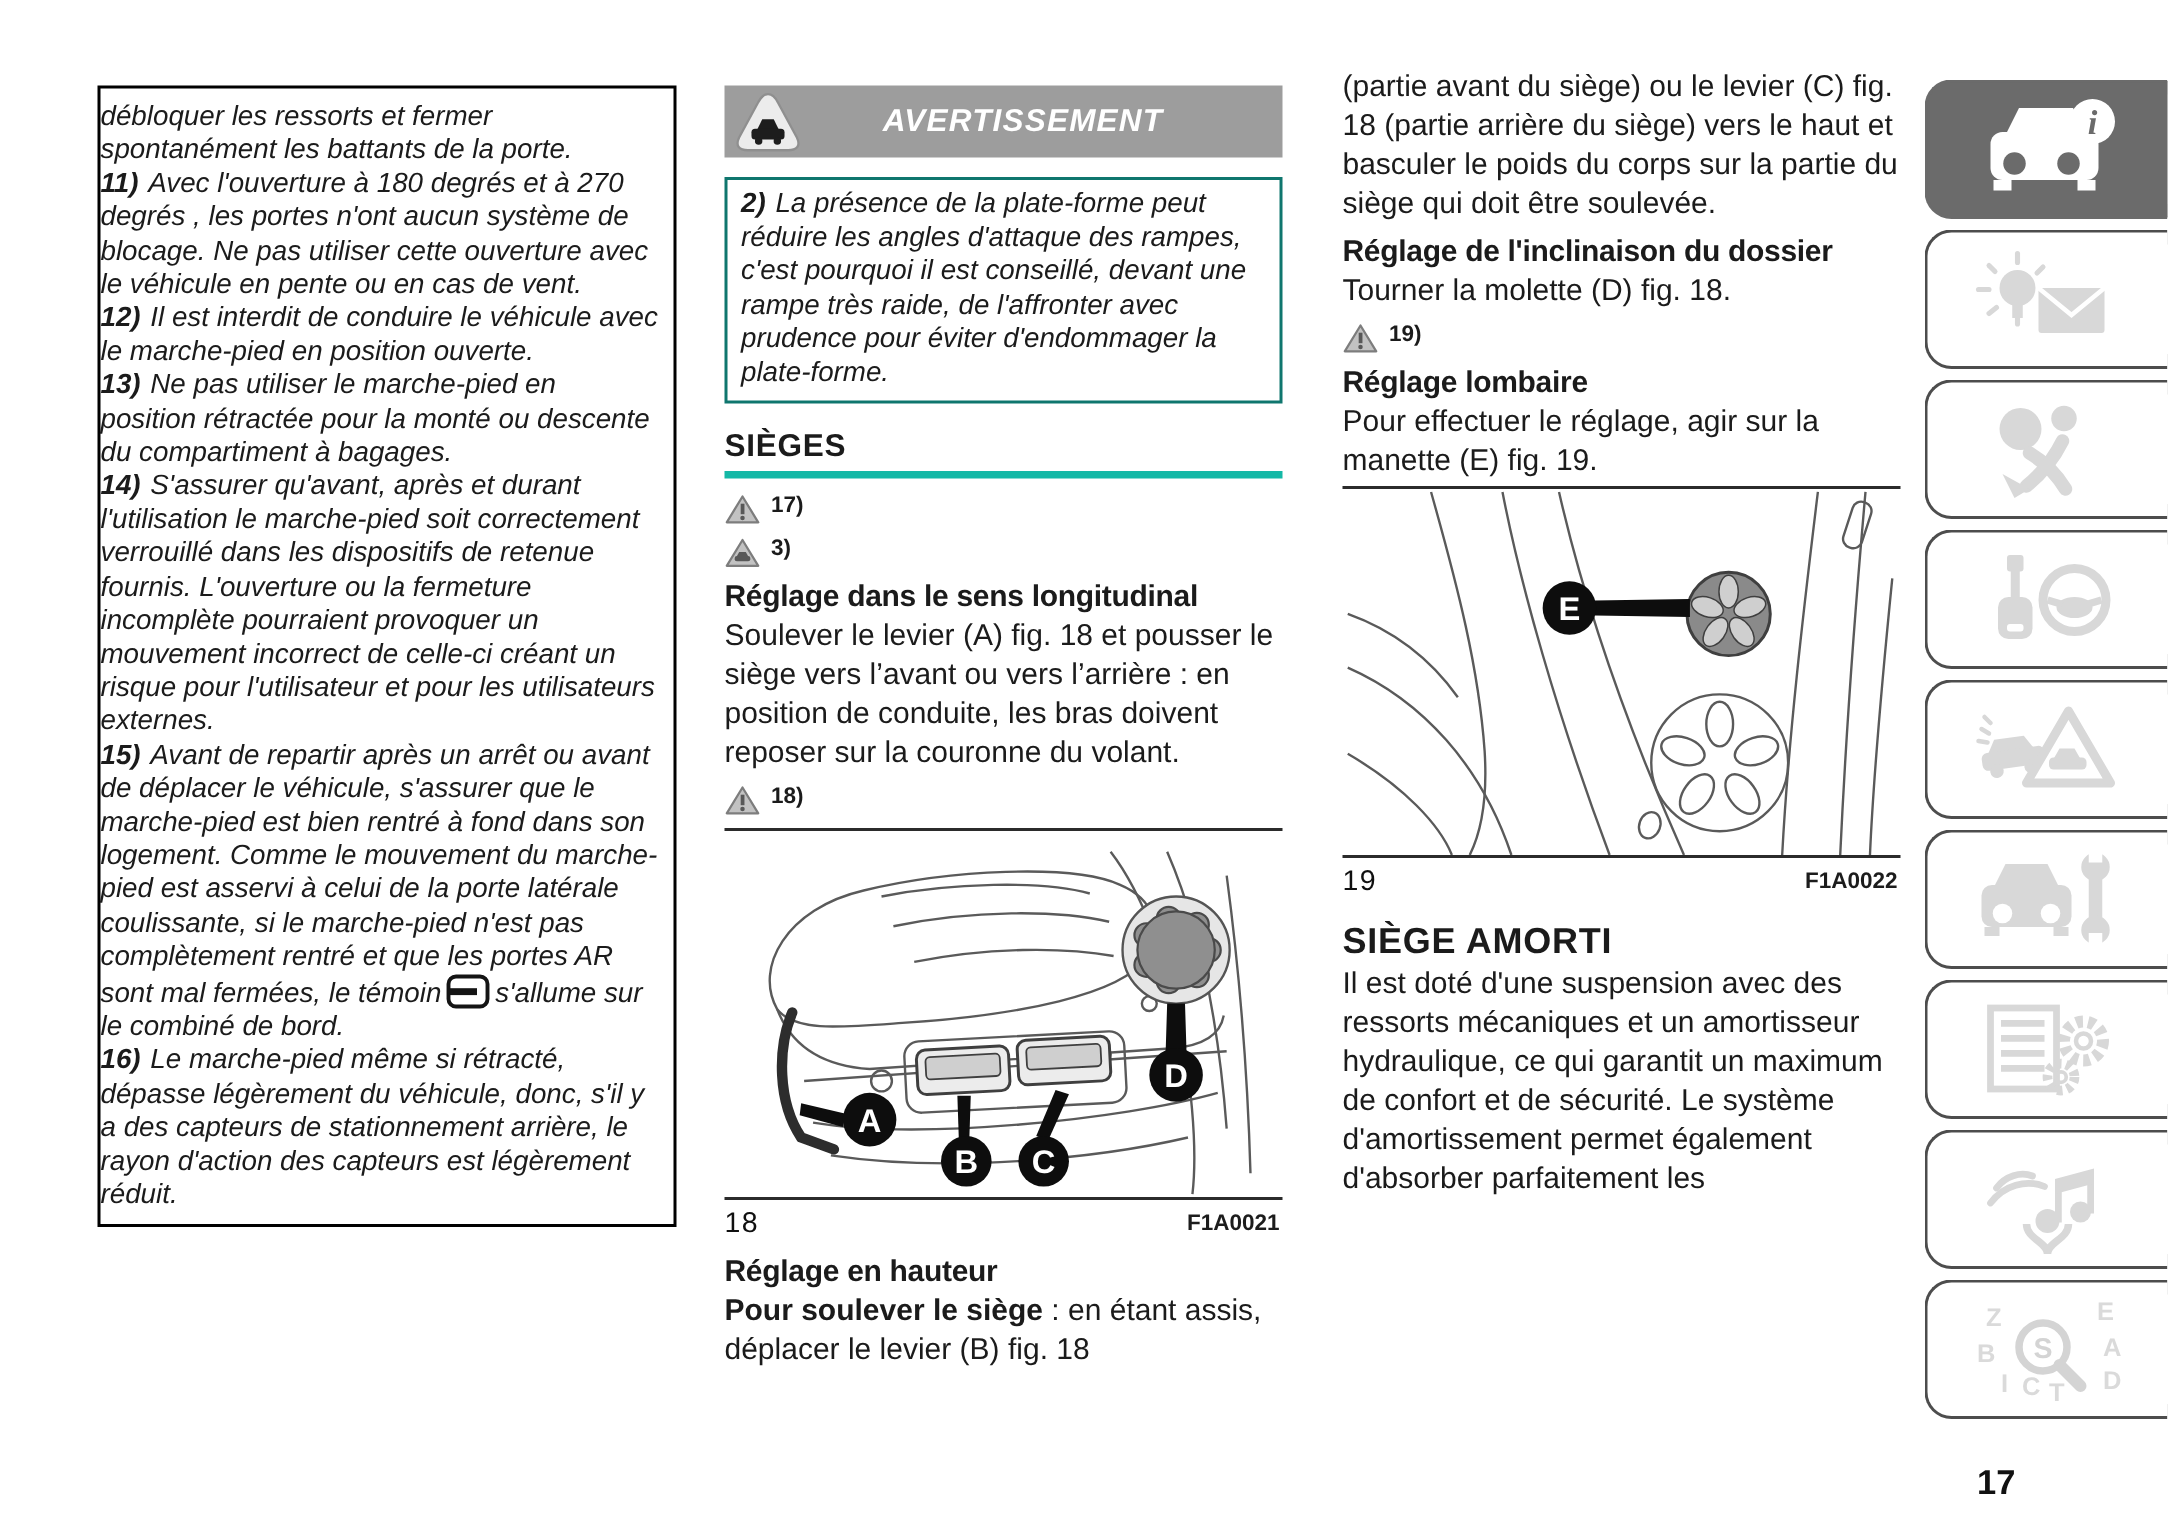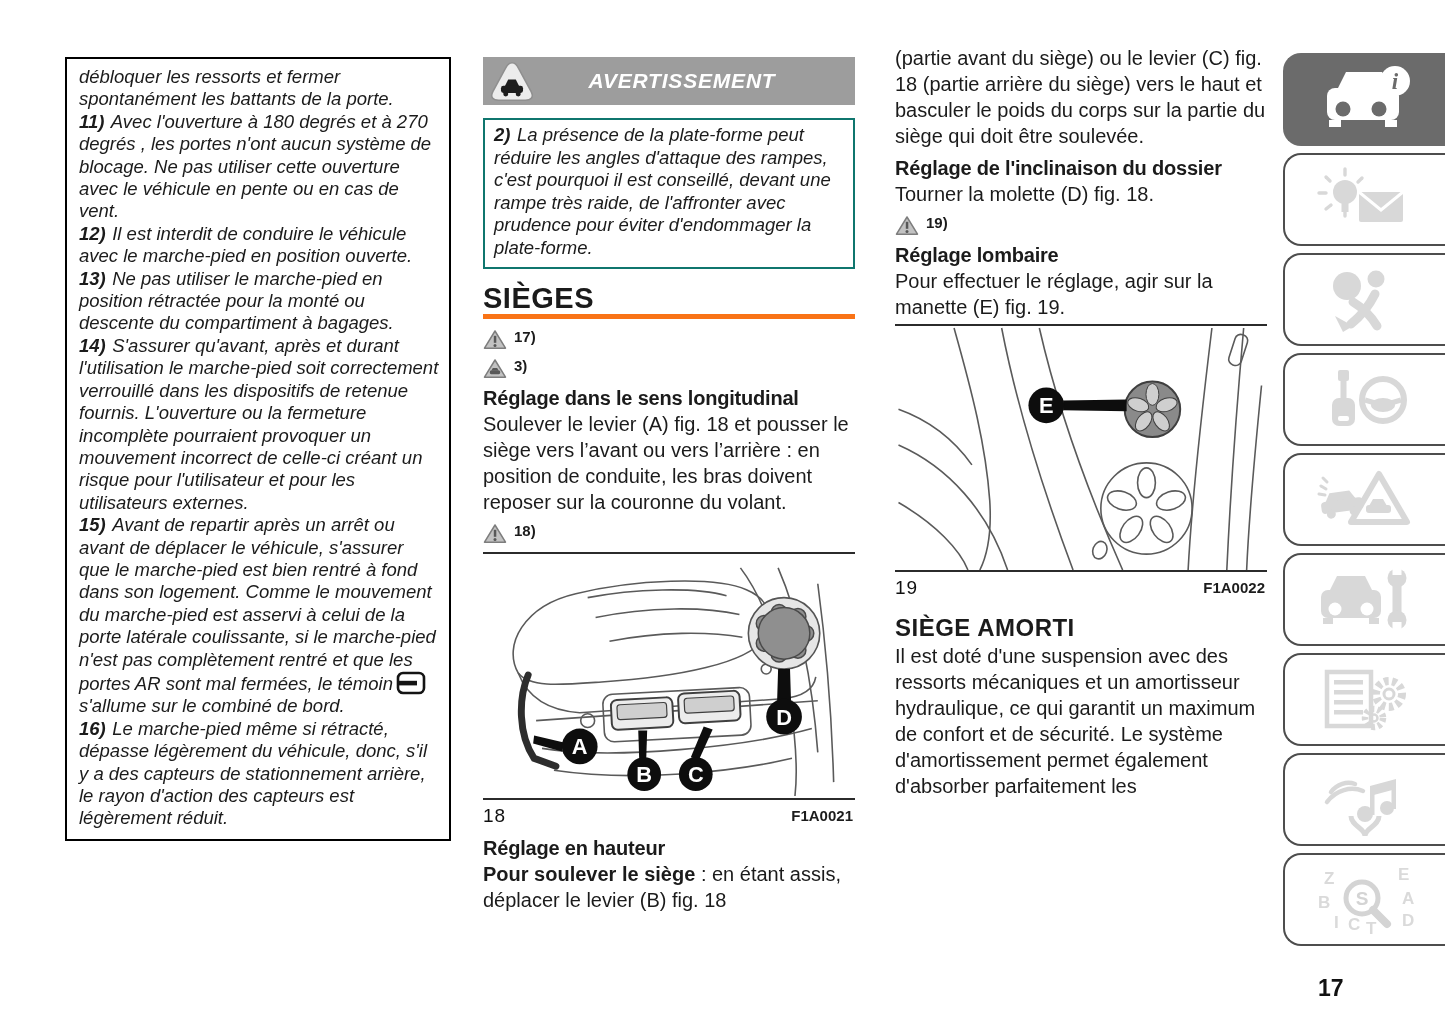--- a/index.html
+++ b/index.html
@@ -3,39 +3,39 @@
 <meta charset="utf-8">
 <style>
   * { margin:0; padding:0; box-sizing:border-box; }
   html,body { background:#ffffff; }
   body { width:1445px; height:1020px; position:relative; font-family:"Liberation Sans", sans-serif; color:#1b1b1b; overflow:hidden; }
 
   .page { position:absolute; inset:0; background:#fff; }
 
   
   .notes-box { position:absolute; left:65px; top:57px; width:386px; border:2px solid #000;
-               padding:7px 10px 9px 12px; font-style:italic; font-size:18.5px; line-height:22.4px; }
+               padding:7px 10px 9px 0; font-style:italic; font-size:18.5px; line-height:22.4px; }
   .notes-box p { margin:0; }
   .note-num { font-weight:bold; margin-right:0.35em; }
   .inline-icon { display:inline-block; vertical-align:-5px; margin:0 3px; }
 
   
   .col2 { position:absolute; left:483px; top:57px; width:372px; font-size:20px; line-height:26px; }
   .col3 { position:absolute; left:895px; top:45px; width:372px; font-size:20px; line-height:26px; }
 
   
   .warn-banner { height:48px; background:#9d9d9d; display:flex; align-items:center; }
   .warn-banner .tri { margin-left:6px; flex:0 0 auto; }
   .warn-banner .lbl { flex:1; text-align:center; color:#fff; font-weight:bold; font-style:italic;
                       font-size:21px; letter-spacing:0.8px; padding-right:26px; }
 
   .warn-box { margin-top:13px; border:2px solid #0f766e; padding:4px 9px 7px 9px;
               font-style:italic; font-size:18.5px; line-height:22.6px; }
 
-  h1.sec { font-size:29px; font-weight:bold; letter-spacing:0.5px; border-bottom:5px solid #f97316;
+  h1.sec { font-size:21px; font-weight:bold; letter-spacing:0.5px; border-bottom:5px solid #14b8a6;
            padding-bottom:3px; margin-top:16px; }
   h1.sec2 { font-size:24px; font-weight:bold; letter-spacing:0.5px; margin-top:14px; margin-bottom:2px; }
 
   .caut-row { display:flex; align-items:flex-end; gap:7px; height:25px; margin-top:4px; }
   .caut-row .ref { font-weight:bold; font-size:15px; }
 
   h2.sub { font-size:20px; font-weight:bold; margin-top:6px; letter-spacing:-0.2px; }
   .body-p { margin:0; }
   .lead-b { font-weight:bold; }
 

